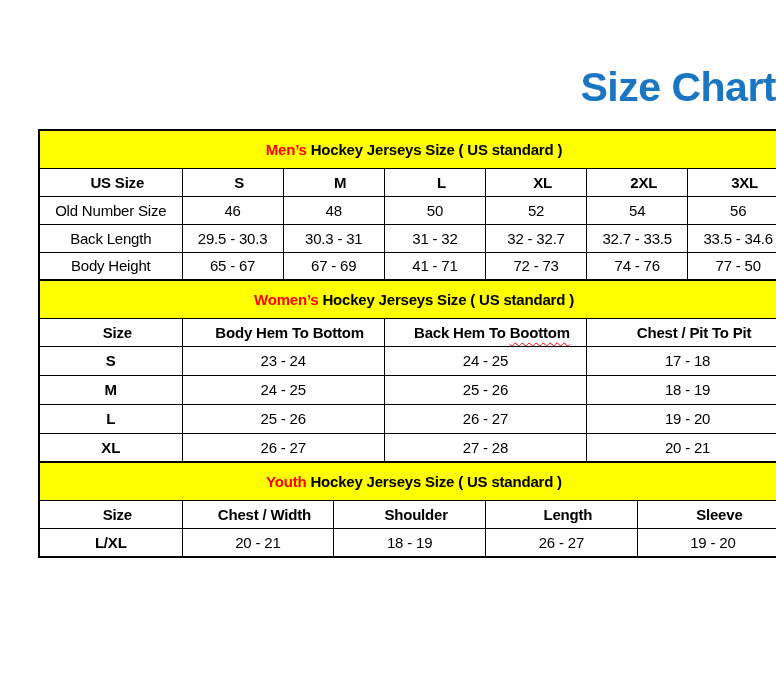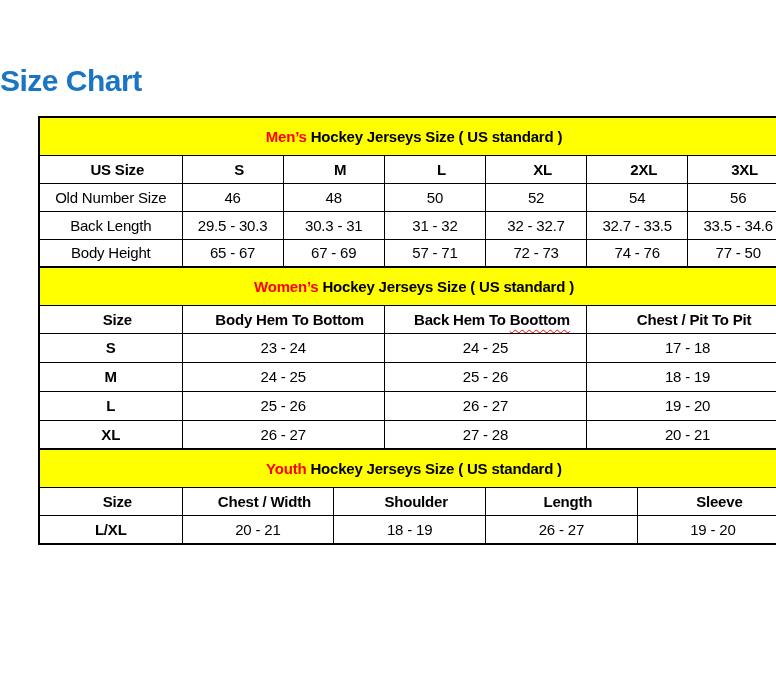--- a/index.html
+++ b/index.html
@@ -3,24 +3,24 @@
 <meta charset="utf-8">
 <style>
   * { margin: 0; padding: 0; box-sizing: border-box; }
   html, body {
     width: 776px; height: 692px;
     background: #ffffff;
     font-family: "Liberation Sans", sans-serif;
     overflow: hidden;
   }
   .title {
-    text-align: left;
+    text-align: right;
     margin-top: 64px;
     margin-bottom: 18px;
-    font-size: 30px;
+    font-size: 41px;
     font-weight: bold;
     letter-spacing: -0.5px;
     color: var(--title-color, #1A75C2);
   }
   .tables { margin-left: 38px; width: 697px; }
   table.size-table {
     border-collapse: collapse;
     table-layout: fixed;
     width: 752px;
     border: 2px solid var(--border-color, #000);
@@ -101,21 +101,21 @@
             <td class="value-cell">30.3 - 31</td>
             <td class="value-cell">31 - 32</td>
             <td class="value-cell">32 - 32.7</td>
             <td class="value-cell">32.7 - 33.5</td>
             <td class="value-cell">33.5 - 34.6</td>
           </tr>
           <tr class="data-row">
             <td class="label-cell">Body Height</td>
             <td class="value-cell">65 - 67</td>
             <td class="value-cell">67 - 69</td>
-            <td class="value-cell">57 - 71</td>
+            <td class="value-cell">41 - 71</td>
             <td class="value-cell">72 - 73</td>
             <td class="value-cell">74 - 76</td>
             <td class="value-cell">77 - 50</td>
           </tr>
         </tbody>
       </table>
     <table class="size-table t-womens">
         <colgroup>
           <col class="col-label">
           <col>

